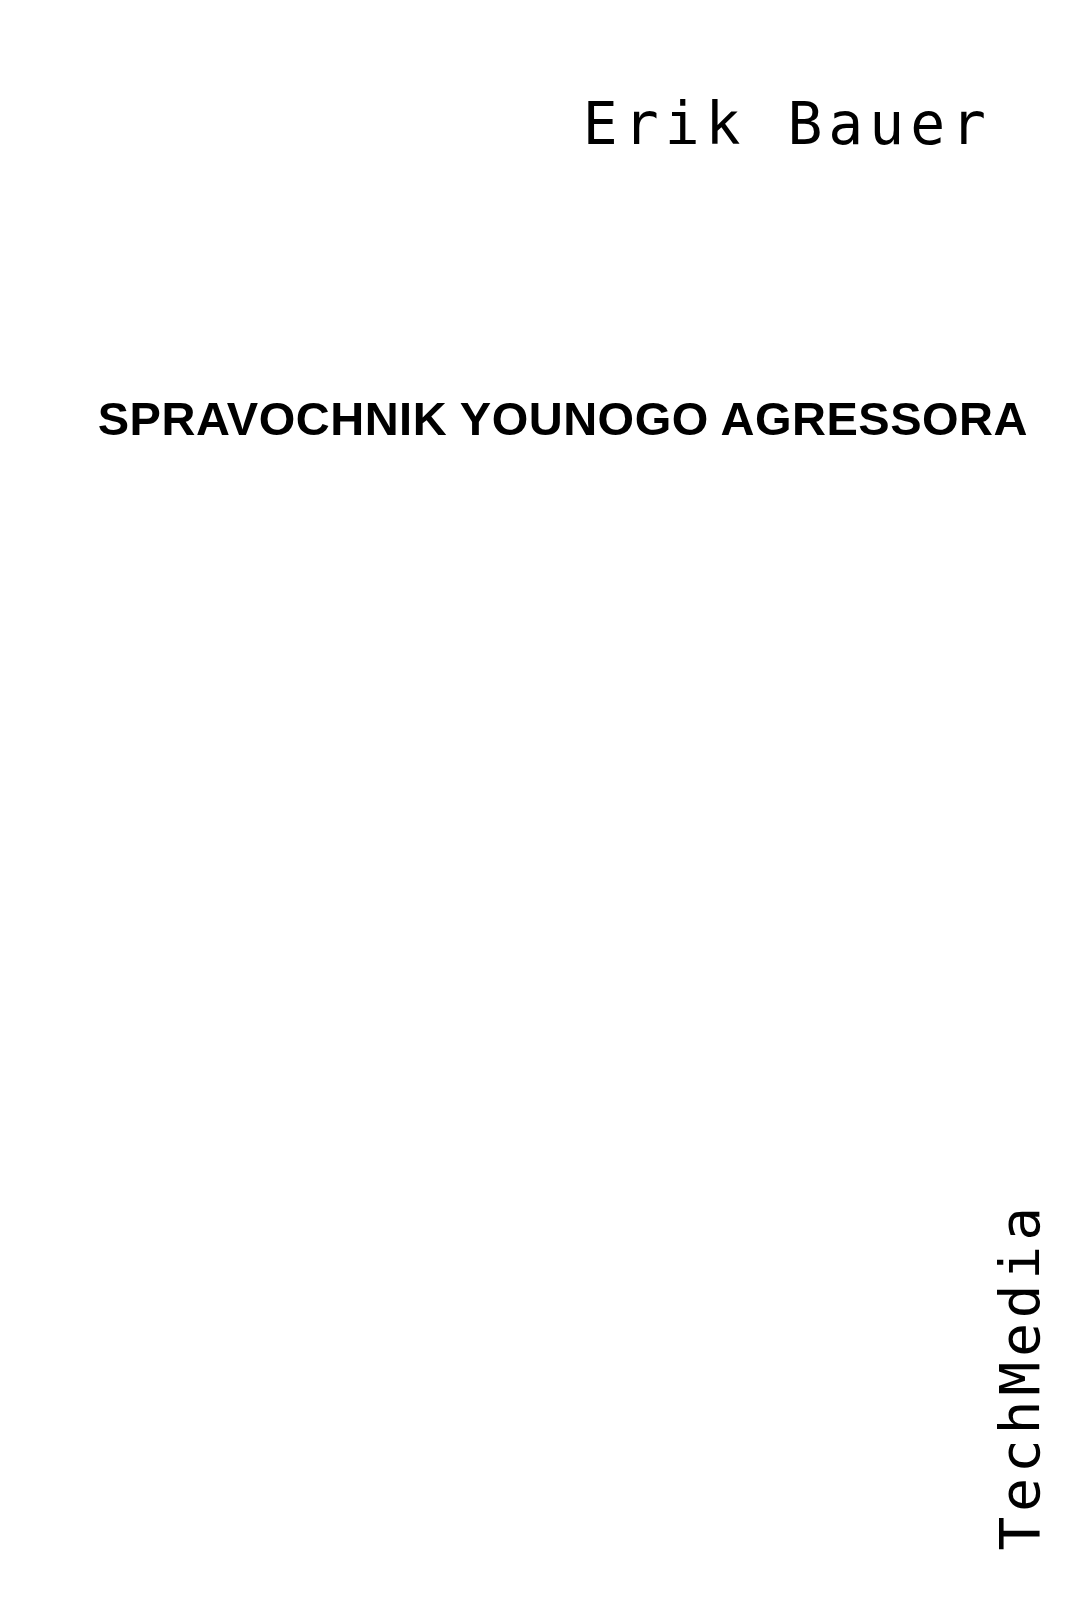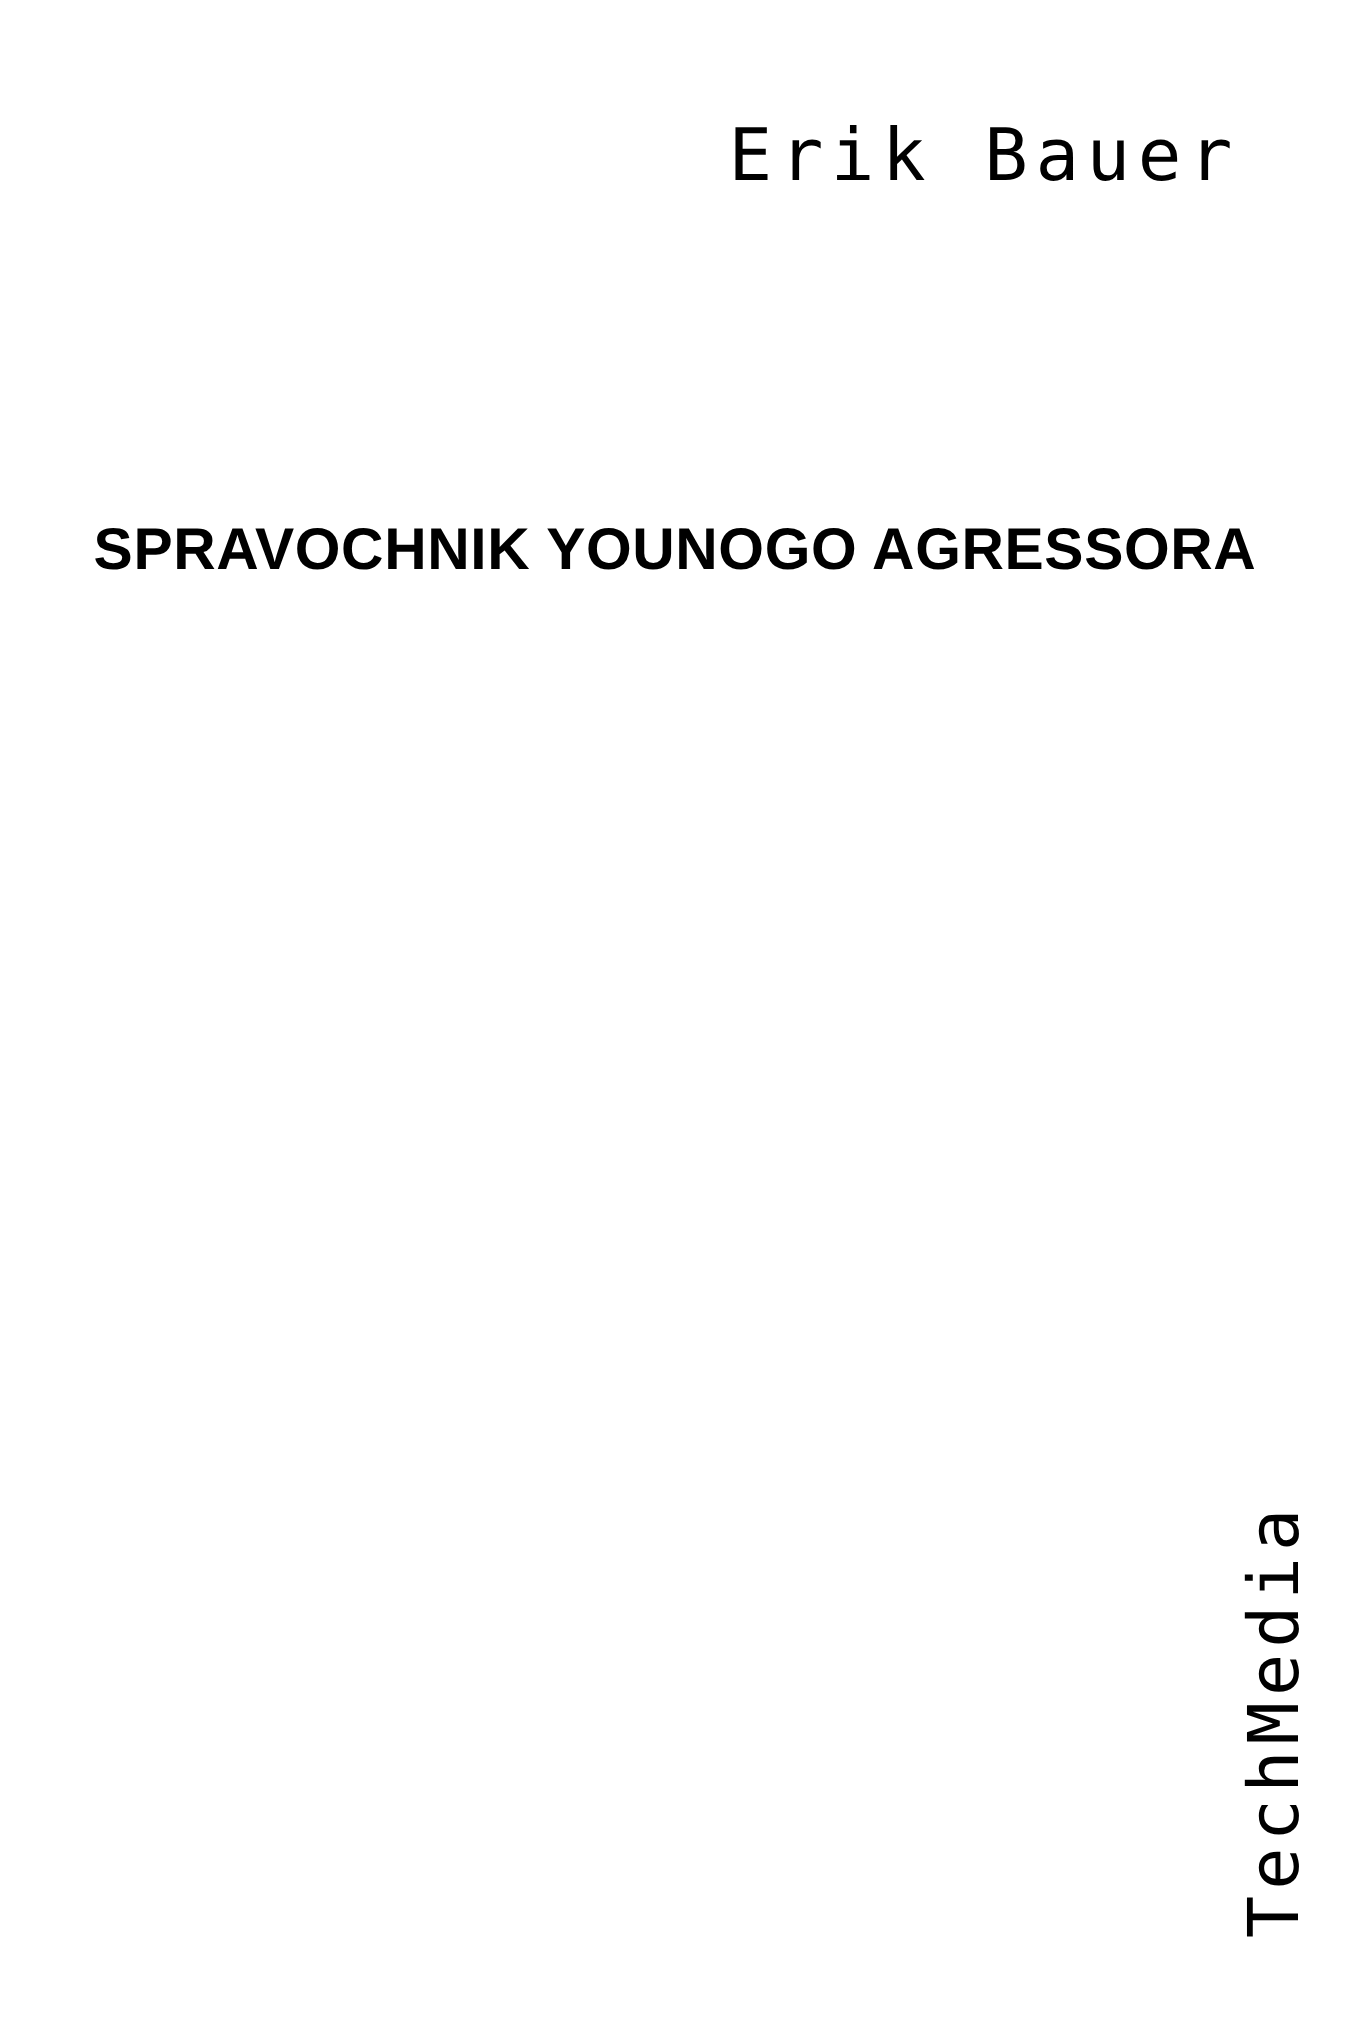--- a/index.html
+++ b/index.html
@@ -27,29 +27,29 @@
     right: 88px;
     font-family: "DejaVu Sans Mono", "Liberation Mono", monospace;
     font-size: 58px;
     font-weight: 400;
     letter-spacing: 6px;
     color: #000000;
     white-space: nowrap;
   }
   .title {
     position: absolute;
-    top: 400px;
+    top: 380px;
     left: 52px;
     right: 52px;
     font-family: "Liberation Sans", sans-serif;
     font-size: 47px;
     font-weight: bold;
     letter-spacing: 0.5px;
     color: #000000;
-    text-align: center;
+    text-align: right;
     line-height: 1.15;
     white-space: nowrap;
   }
   .publisher {
     position: absolute;
     right: 28px;
     bottom: 82px;
     font-family: "DejaVu Sans Mono", "Liberation Mono", monospace;
     font-size: 56px;
     font-weight: 400;

